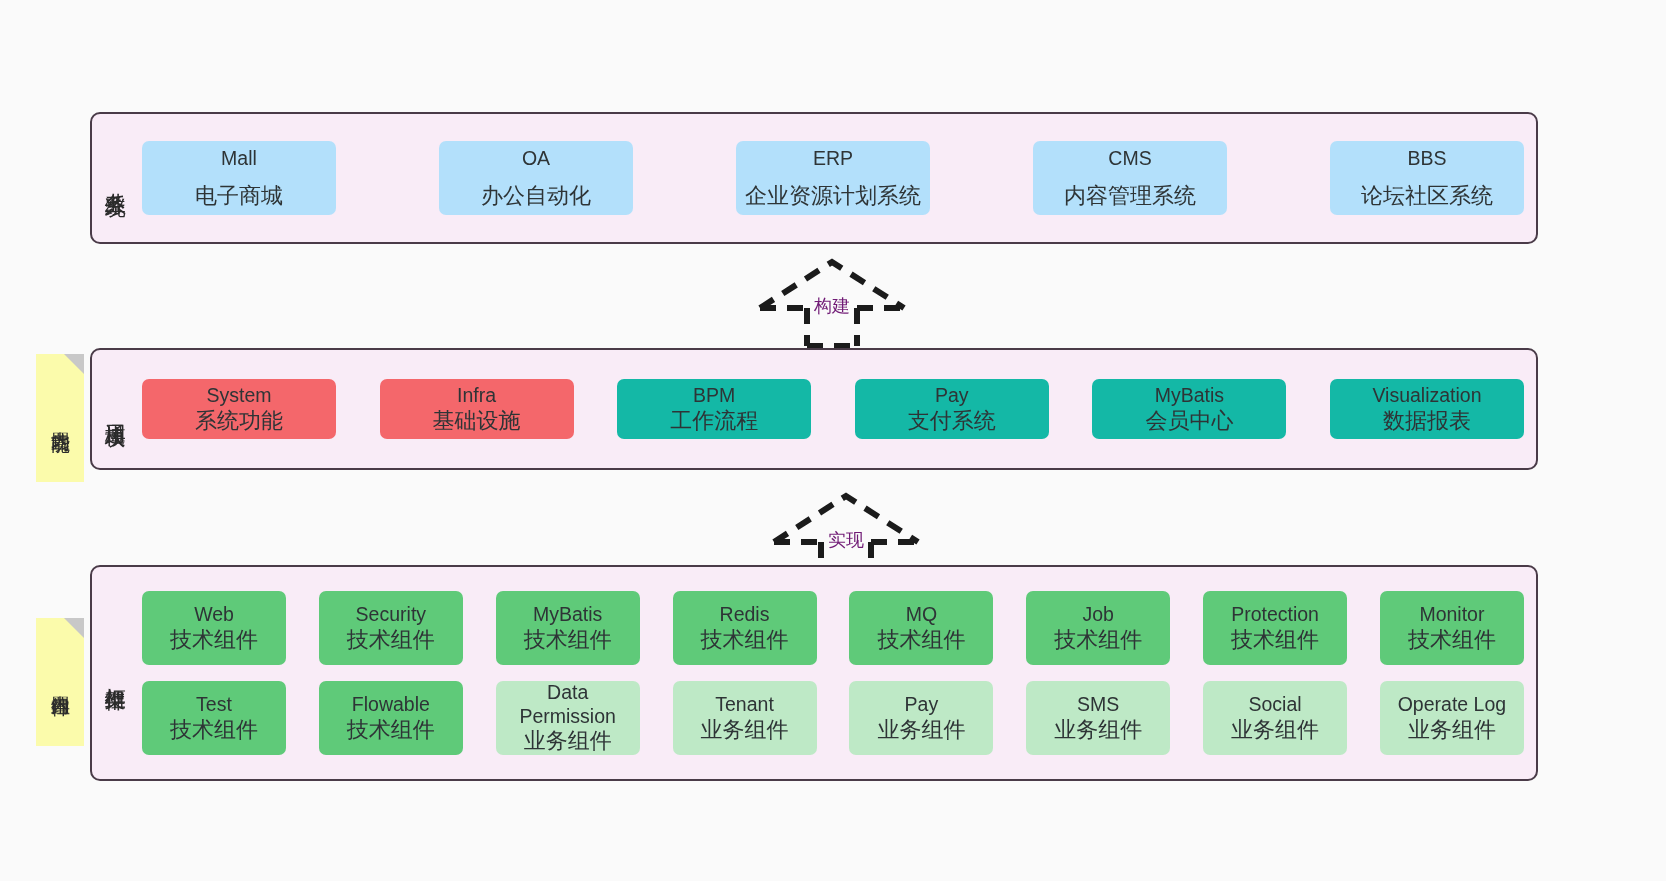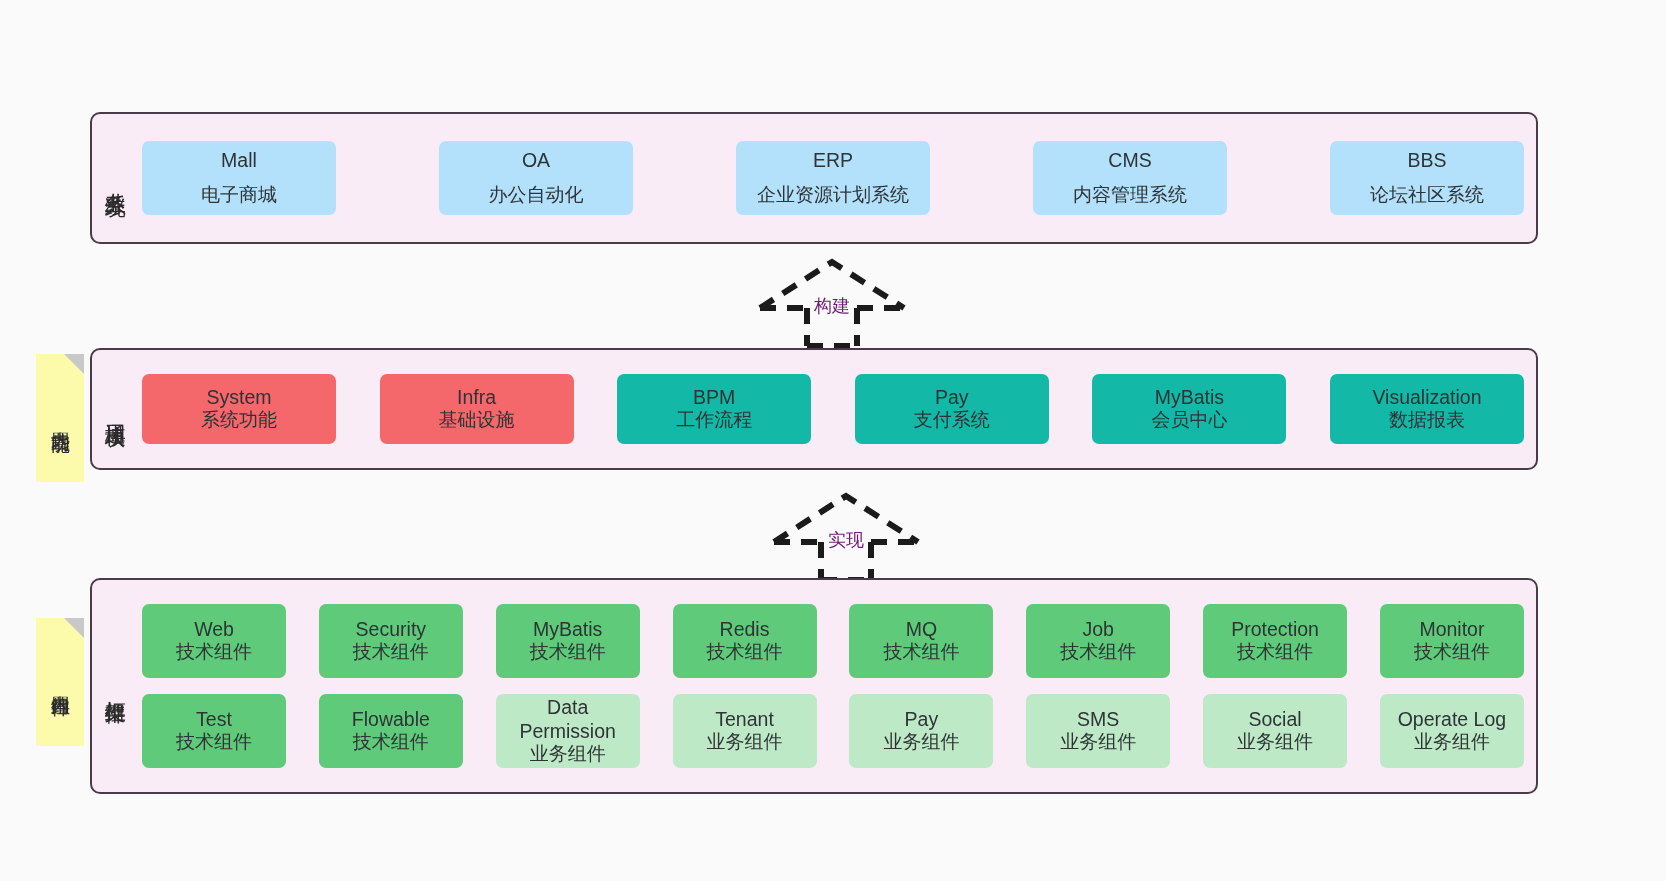--- a/index.html
+++ b/index.html
@@ -73,43 +73,43 @@
     display: flex;
     flex-direction: column;
     align-items: center;
     justify-content: center;
     text-align: center;
     color: #2e3436;
     line-height: 1.2;
     padding: 4px 6px;
   }
   .node .t1 { font-size: 19.5px; }
-  .node .t2 { font-size: 19px; }
+  .node .t2 { font-size: 22px; }
 
   .c-blue       { background: #b3e0fb; gap: 12px; }
   .c-red        { background: #f4676b; }
   .c-pink       { background: #14b8a6; }
   .c-green      { background: #5fca79; }
   .c-lightgreen { background: #bee9c6; }
 
   
   #layer-business {
     left: 90px; top: 112px; width: 1448px; height: 132px;
   }
   #layer-business .node { width: 194px; height: 74px; }
 
   
   #layer-common {
     left: 90px; top: 348px; width: 1448px; height: 122px;
   }
-  #layer-common .node { width: 194px; height: 70px; }
+  #layer-common .node { width: 194px; height: 60px; }
 
   
   #layer-framework {
-    left: 90px; top: 578px; width: 1448px; height: 216px;
+    left: 90px; top: 565px; width: 1448px; height: 216px;
   }
   #layer-framework .node { width: 144px; height: 74px; }
   #layer-framework .layer-body { gap: 16px; padding: 0 12px 0 4px; }
 
   
   .sticky {
     position: absolute;
     width: 48px;
     background: #fbfbab;
     box-sizing: border-box;

